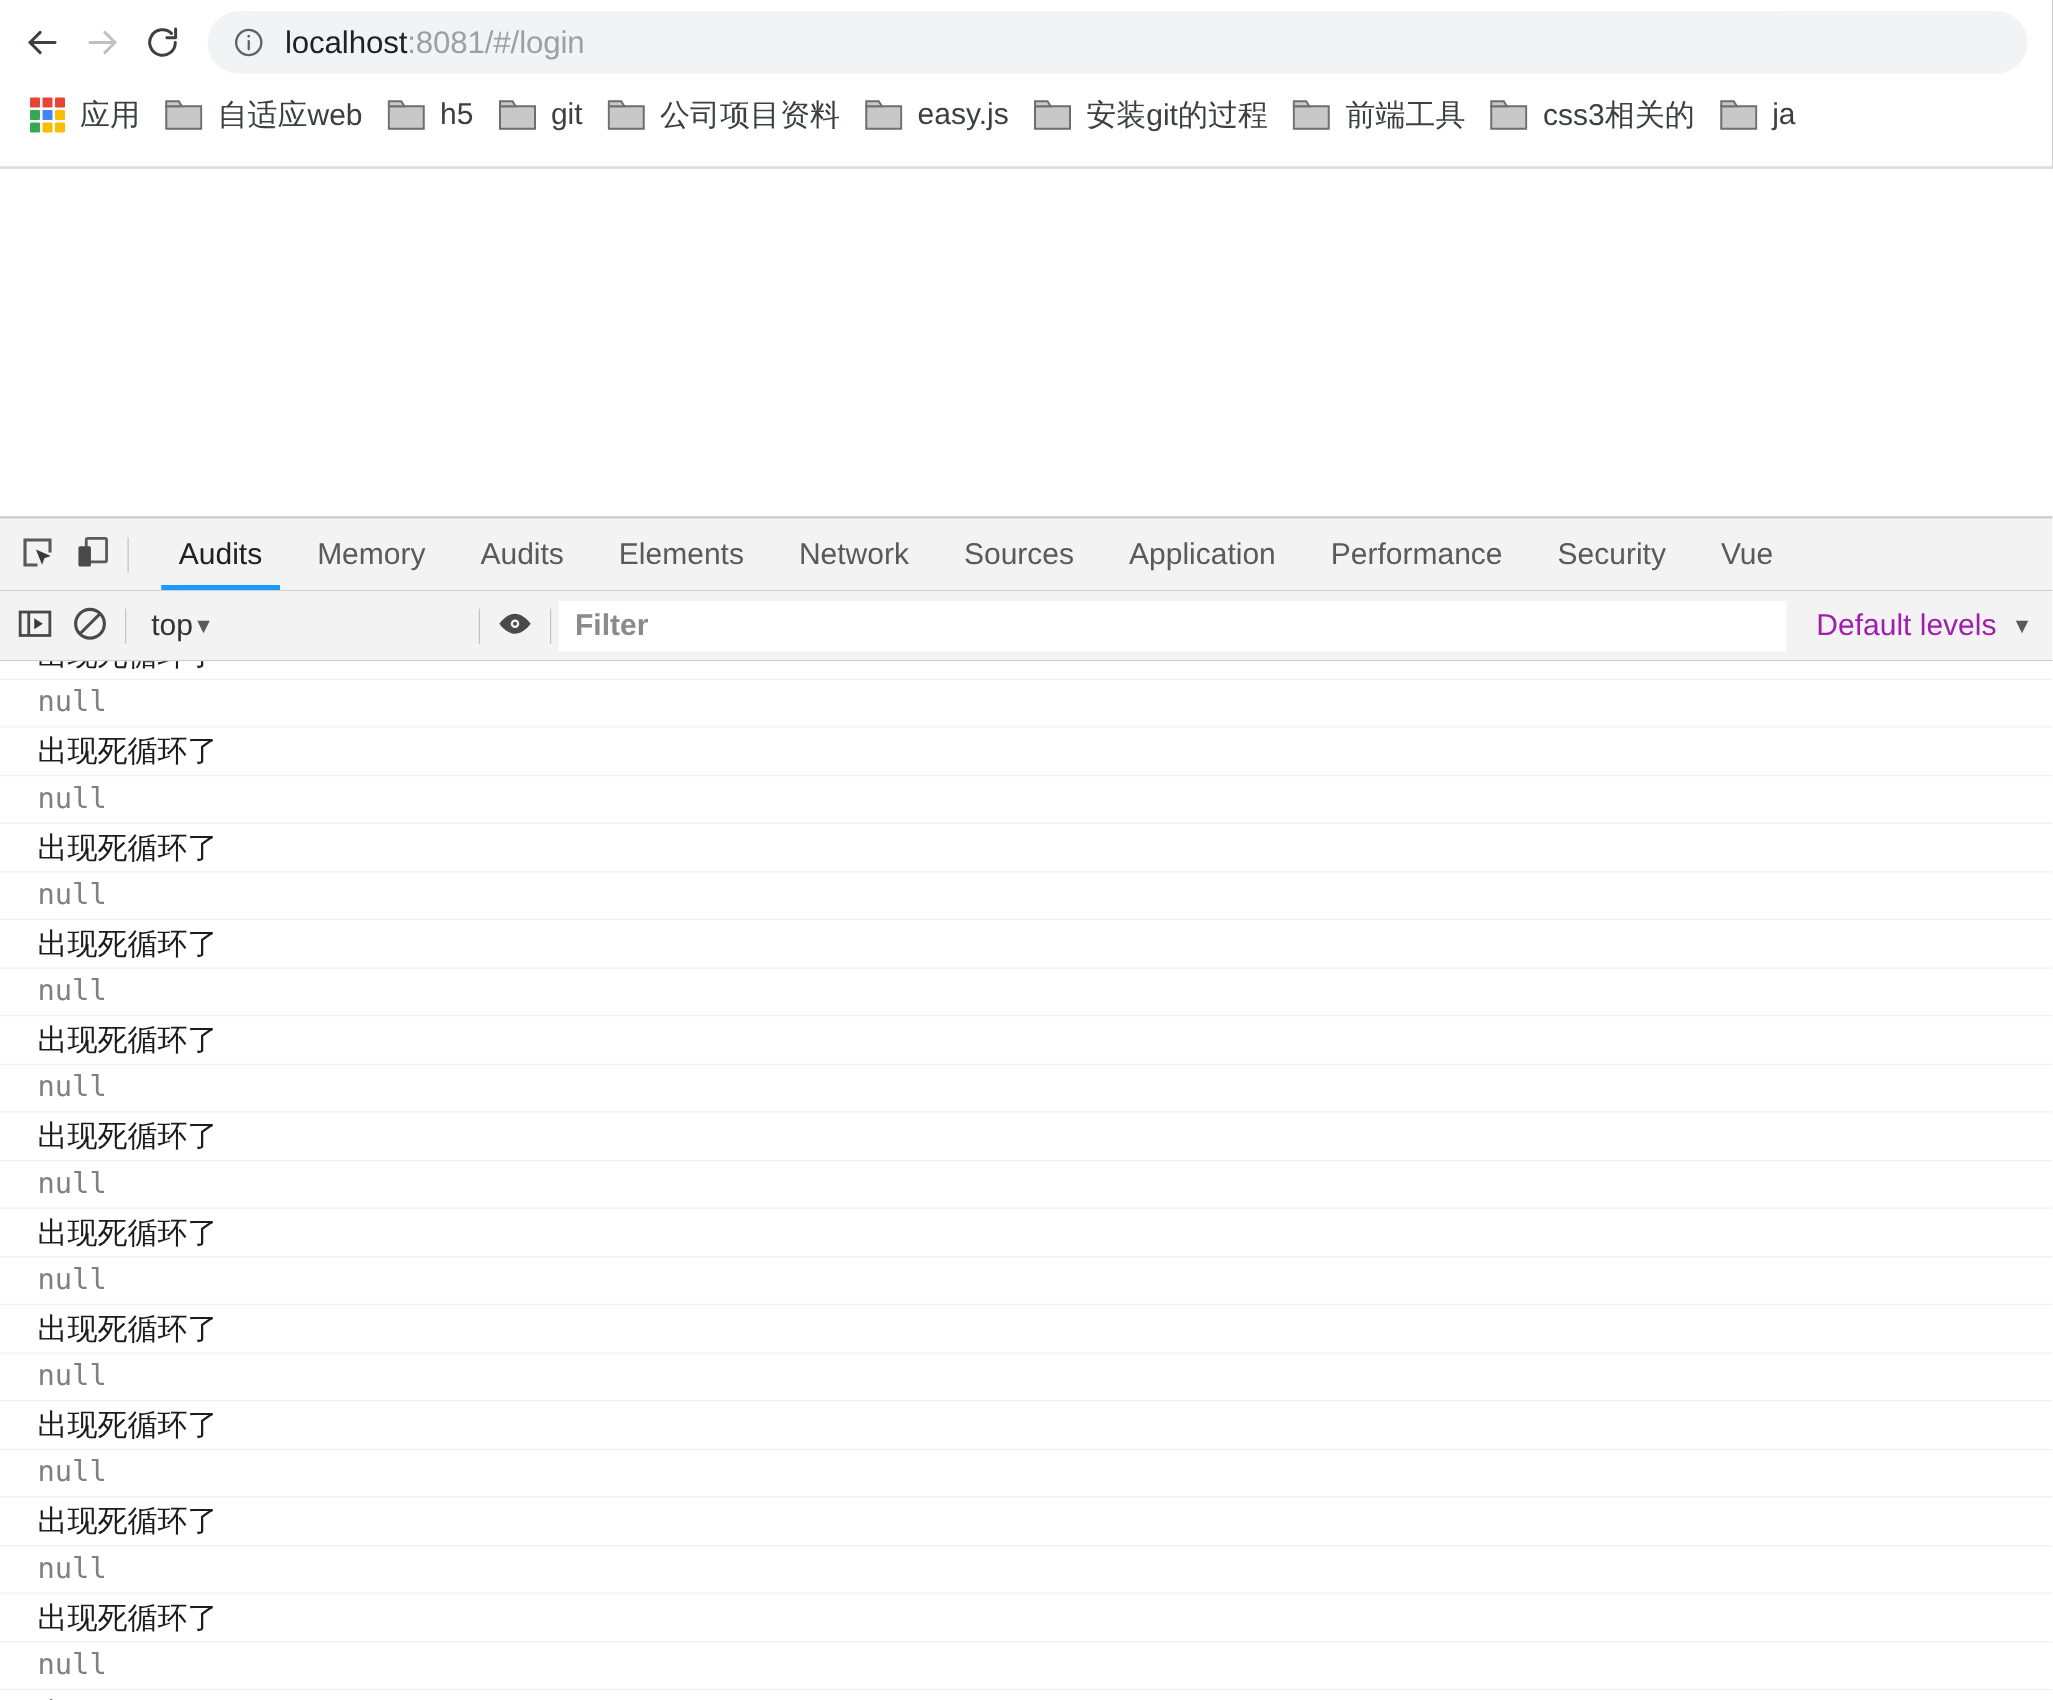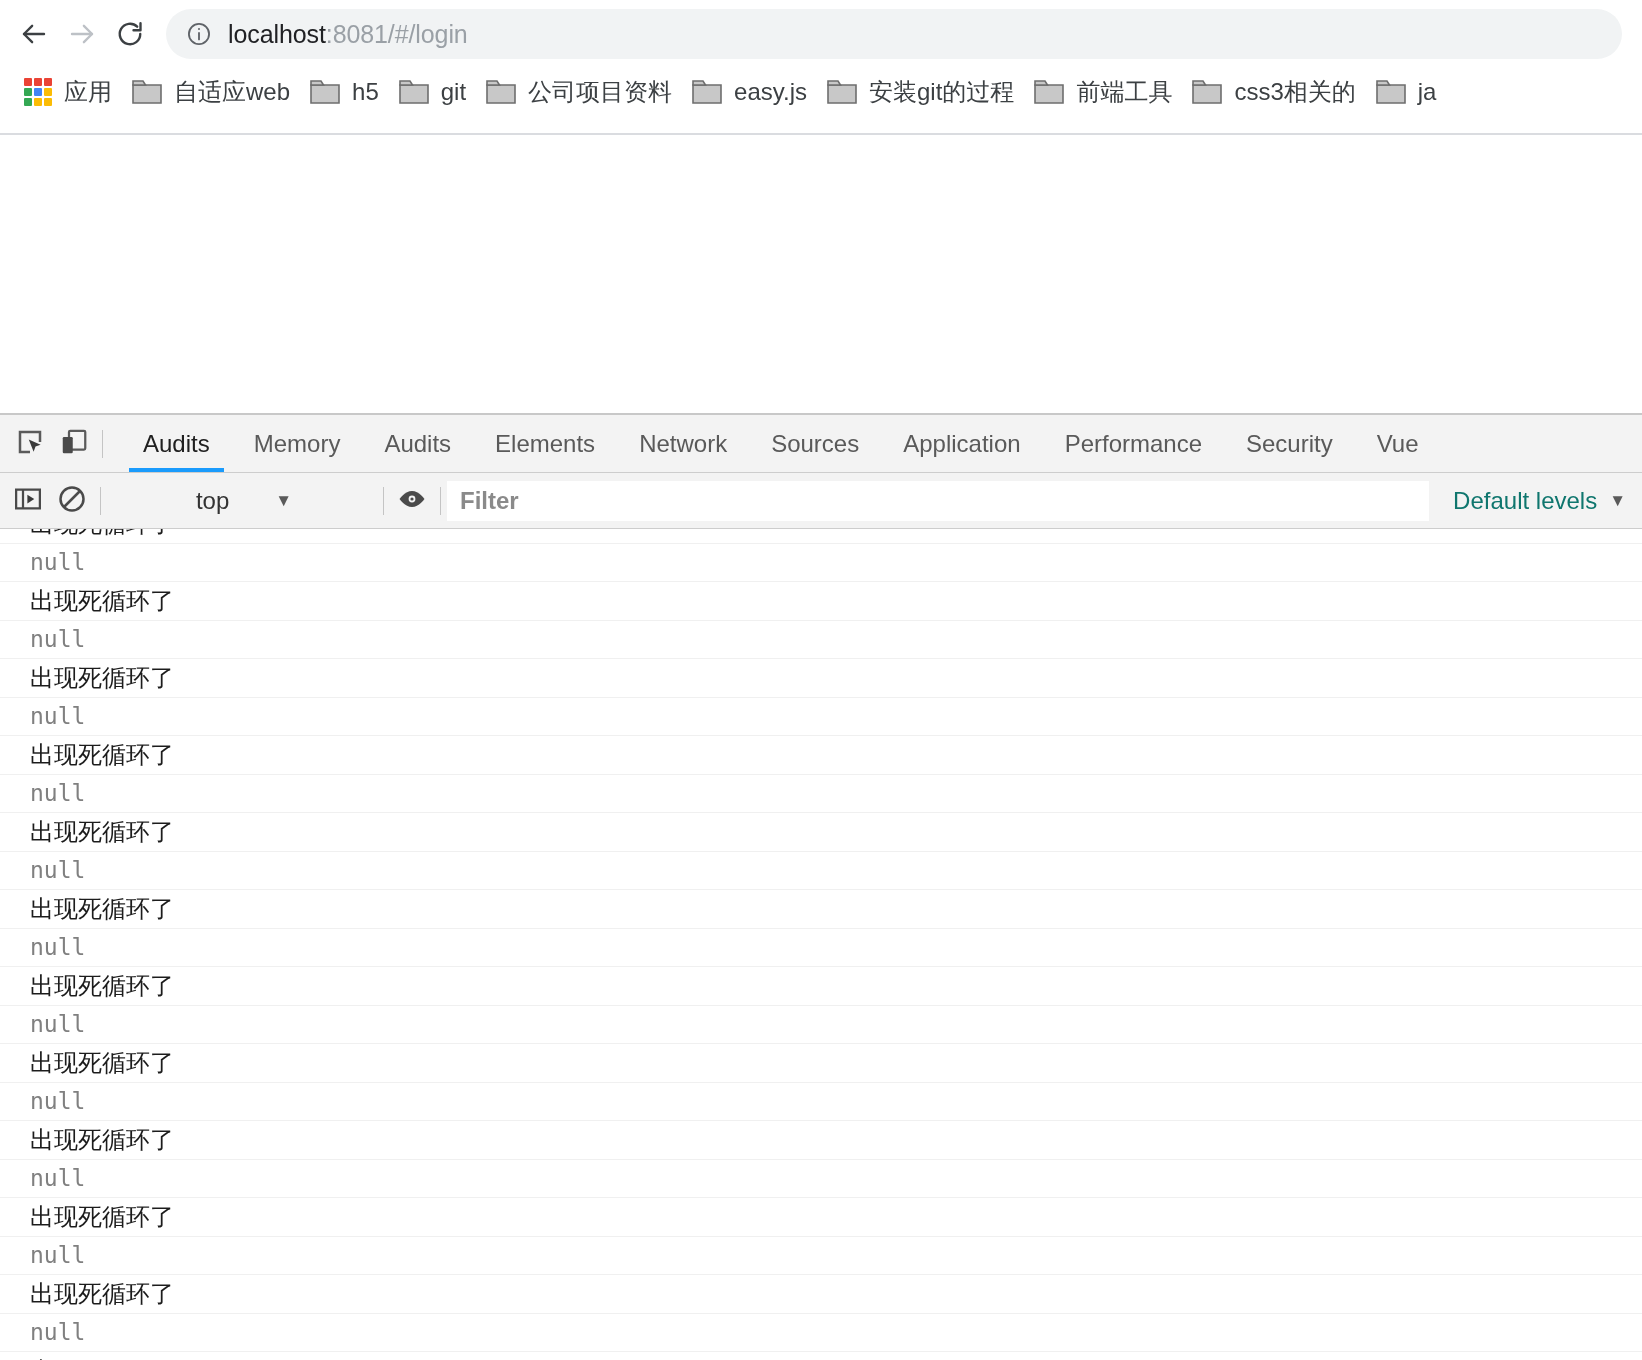--- a/index.html
+++ b/index.html
@@ -186,27 +186,26 @@
     height: 56px;
     background: #f3f3f3;
     display: flex;
     align-items: center;
     padding: 0 10px 0 6px;
     border-bottom: 1px solid #cdcdcd;
   }
   #context-select {
     display: flex;
     align-items: center;
-    justify-content: center;
+    justify-content: flex-start;
     width: 270px;
     height: 40px;
     padding: 0 10px 0 14px;
     cursor: pointer;
     flex: 0 0 auto;
-    gap: 46px;
   }
   #context-label { font-size: 24px; color: #333; }
   .caret { font-size: 17px; color: #5a5a5a; line-height: 1; }
   #filter-input {
     flex: 1 1 auto;
     height: 40px;
     background: #ffffff;
     border: 1px solid #ffffff;
     outline: none;
     font-size: 24px;
@@ -219,21 +218,21 @@
   }
   #filter-input::placeholder { color: #8a8a8a; opacity: 1; }
   #levels-select {
     display: flex;
     align-items: center;
     gap: 12px;
     cursor: pointer;
     padding: 0 6px 0 10px;
     flex: 0 0 auto;
   }
-  #levels-label { font-size: 24px; color: #0f766e; white-space: nowrap; }
+  #levels-label { font-size: 24px; color: #a21caf; white-space: nowrap; }
 
   
   #console-messages {
     background: #ffffff;
     height: 844px;
     overflow: hidden;
     position: relative;
   }
   #console-scroll {
     position: absolute;

